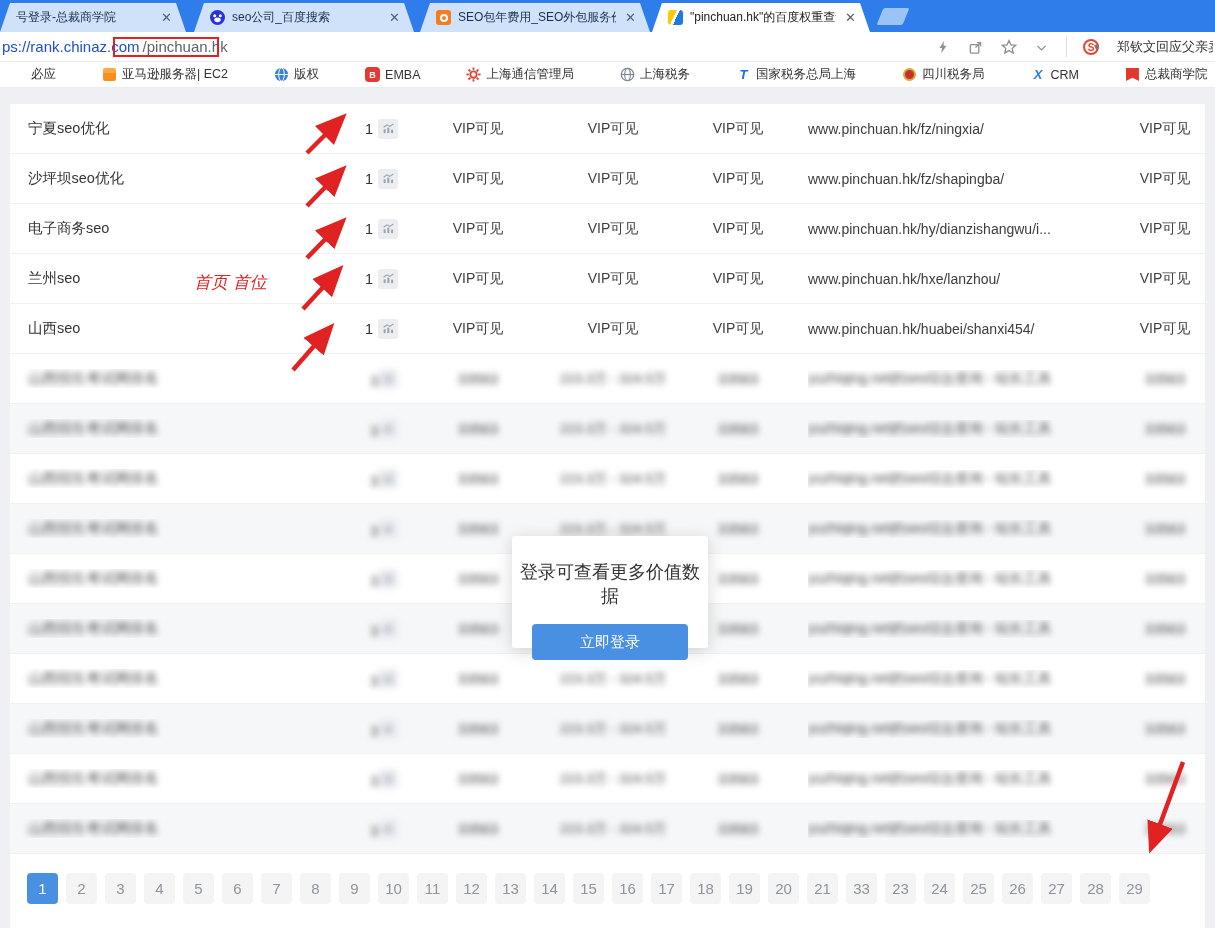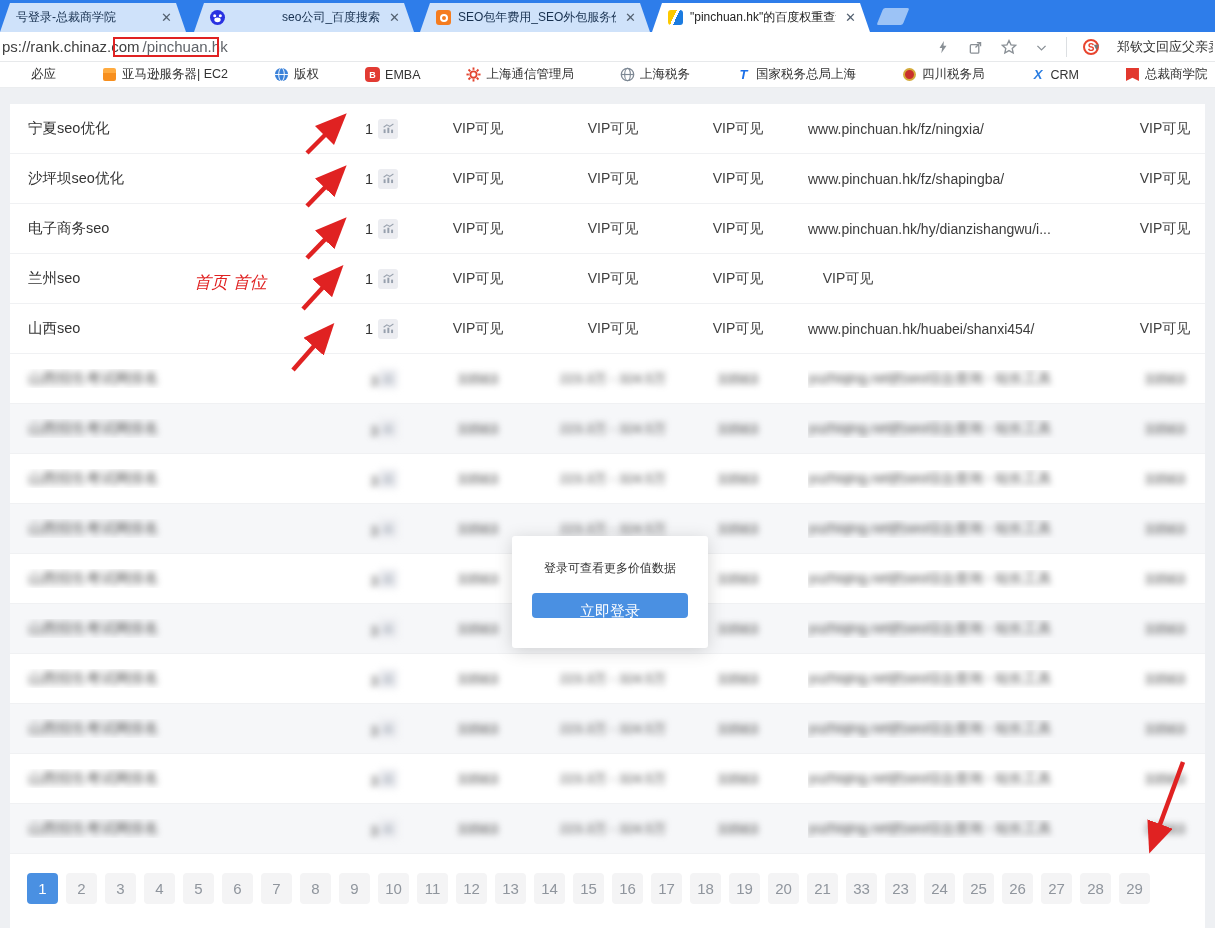--- a/index.html
+++ b/index.html
@@ -13,21 +13,21 @@
     clip-path:polygon(10px 0,calc(100% - 10px) 0,100% 100%,0 100%); cursor:default; }
   .tab.active { background:#ffffff; color:#222; z-index:2; }
   .tab .title { flex:1; white-space:nowrap; overflow:hidden; max-width:170px; }
   .tab .close { font-size:13px; color:#53606f; padding:0 2px; }
   .newtab { position:absolute; left:880px; top:8px; width:26px; height:17px; background:#9cc3f6;
     transform:skewX(-22deg); border-radius:2px; }
   .favicon { width:15px; height:15px; flex:0 0 15px; border-radius:3px; position:relative; display:inline-block; }
 
   .addressbar { position:absolute; left:0; top:32px; width:1215px; height:30px; background:#fff;
     border-bottom:1px solid #e7e9eb; display:flex; align-items:center; }
-  .urltext { font-size:15px; color:#404040; margin-left:2px; white-space:nowrap; }
+  .urltext { font-size:15px; color:#1d4ed8; margin-left:2px; white-space:nowrap; }
   .urlpath { color:#5f6368; padding:0 40px 0 1px; }
   .abar-icons { position:absolute; right:0; top:0; height:30px; display:flex; align-items:center; gap:16px; padding-right:2px; }
   .abar-ico { width:17px; height:17px; color:#5f6368; display:flex; align-items:center; justify-content:center; }
   .abar-sep { width:1px; height:20px; background:#dcdfe2; }
   .sogou { width:16px; height:16px; border:2px solid #e8442e; border-radius:50%; color:#e8442e;
     font-size:10px; font-weight:bold; display:flex; align-items:center; justify-content:center; }
   .caret { font-size:9px; color:#777; margin-left:-10px; }
   .news { font-size:13px; color:#333; white-space:nowrap; overflow:hidden; width:96px; }
 
   .bookmarksbar { position:absolute; left:0; top:62px; width:1215px; height:26px; background:#fff;
@@ -52,40 +52,40 @@
     display:inline-flex; align-items:center; justify-content:center; }
   .blurred .bz { filter:blur(3px); color:#4a4a4a; font-weight:500; }
 
   .pager { position:absolute; left:17px; top:769px; display:flex; gap:8px; }
   .pbtn { min-width:31px; height:31px; line-height:31px; padding:0 6px; text-align:center; border-radius:4px;
     background:#f4f4f5; color:#8f959d; font-size:15px; }
   .pbtn.active { background:#4a90e2; color:#fff; }
 
   .popup { position:absolute; left:502px; top:432px; width:196px; height:112px; background:#fff;
     border-radius:3px; box-shadow:0 3px 18px rgba(0,0,0,.16); text-align:center; z-index:30; }
-  .popup .msg { margin-top:24px; font-size:12px; color:#333; }
-  .popup .btn { margin:16px auto 0; width:156px; height:25px; line-height:36px; background:#4a90e2;
+  .popup .msg { margin-top:24px; font-size:18px; color:#333; }
+  .popup .btn { margin:16px auto 0; width:156px; height:36px; line-height:36px; background:#4a90e2;
     color:#fff; font-size:15px; border-radius:4px; }
 
   
   .anno-layer { position:absolute; left:0; top:0; width:1215px; height:928px; pointer-events:none; z-index:40; }
   .redbox { position:absolute; left:113px; top:37px; width:106px; height:20px; border:2px solid #e02222; }
   .rednote { position:absolute; left:194px; top:271px; font-size:17px; color:#e02222;font-style:italic; }
   svg.arrows { position:absolute; left:0; top:0; }
 </style>
 </head>
 <body>
 
 <div class="tabbar">
   <div id="tabs">
       <div class="tab" style="left: 0px; width: 186px;">
         <span class="title">号登录-总裁商学院</span>
         <span class="close">✕</span>
       </div>
-      <div class="tab" style="left: 194px; width: 220px; text-align: right;">
+      <div class="tab" style="left: 194px; width: 220px;">
         <span class="favicon" style="background:#2932e1;border-radius:50%"><svg viewBox="0 0 16 16" width="15" height="15">
             <circle cx="5" cy="6" r="1.6" fill="#fff"></circle>
             <circle cx="11" cy="6" r="1.6" fill="#fff"></circle>
             <ellipse cx="8" cy="10.5" rx="3.4" ry="2.6" fill="#fff"></ellipse>
           </svg></span>
         <span class="title">seo公司_百度搜索</span>
         <span class="close">✕</span>
       </div>
       <div class="tab" style="left: 420px; width: 230px;">
         <span class="favicon" style="background:#f57c1f">
@@ -305,20 +305,21 @@
                 <rect x="6.6" y="7" width="2.4" height="6.6"></rect>
                 <rect x="11.2" y="9.4" width="2.4" height="4.2"></rect>
               </g>
               <polyline points="2,6.5 6,3.5 9.6,5.4 14,2.4" fill="none" stroke="#97a0ad" stroke-width="1.3"></polyline>
             </svg>
           </span>
         </div>
         <div class="c3"><span class="t-c3 vip">VIP可见</span></div>
         <div class="c4"><span class="t-c4 vip">VIP可见</span></div>
         <div class="c5"><span class="t-c5 vip">VIP可见</span></div>
+        <div class="c-url"><span class="t-url">www.pinchuan.hk/hxe/lanzhou/</span></div>
         <div class="c7"><span class="t-c7 vip">VIP可见</span></div>
       </div>
       <div class="row">
         <div class="c-kw"><span class="t-kw">山西seo</span></div>
         <div class="c-rank">
           <span class="t-rank">1</span>
           <span class="rankicon">
             <svg viewBox="0 0 16 16" width="13" height="13">
               <g fill="#97a0ad">
                 <rect x="2" y="9" width="2.4" height="4.6"></rect>

